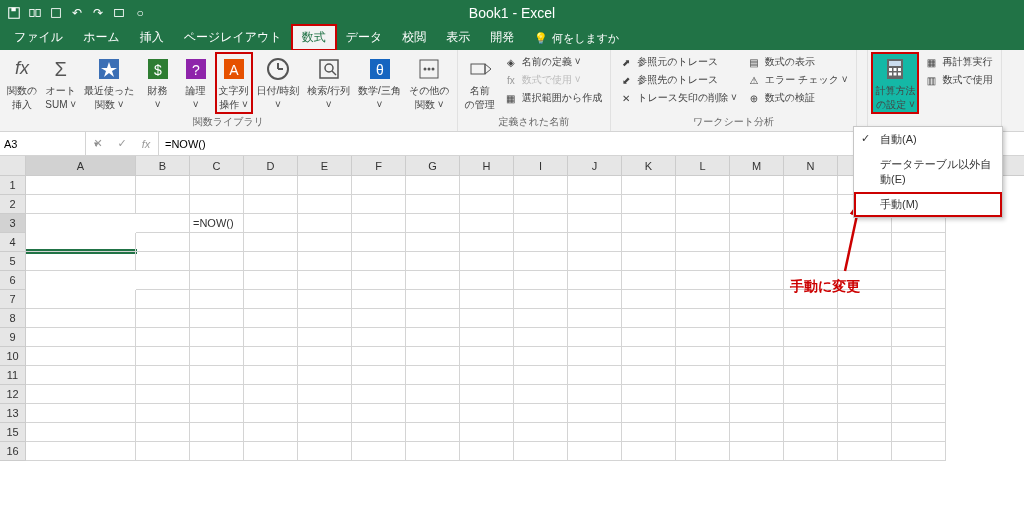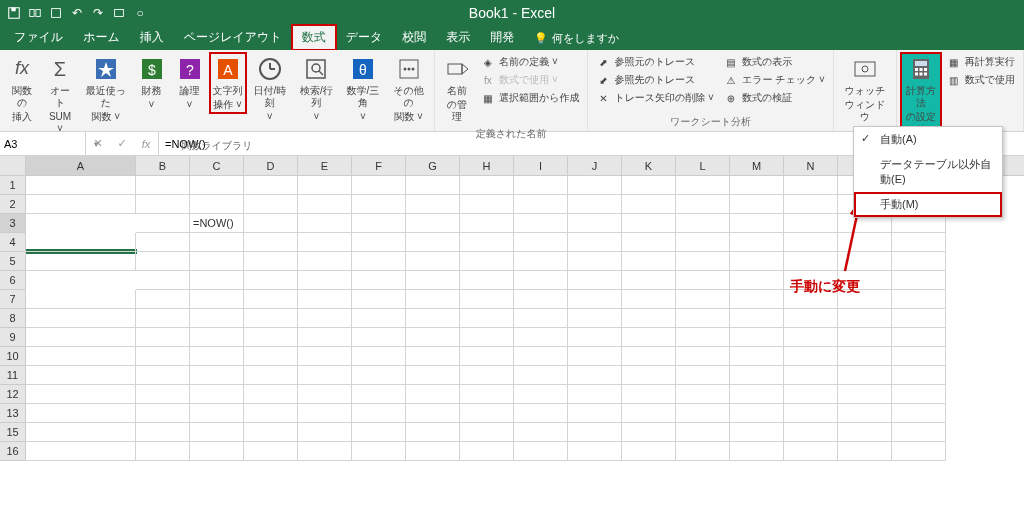--- a/index.html
+++ b/index.html
@@ -282,32 +282,20 @@
         <div class="small-btn">
             <span class="ic-s">⊕</span>
             <span>数式の検証</span>
           </div>
       </div>
     </div>
     <div class="group-label">ワークシート分析</div>
   </div>
 
   <div class="group" style="border-right:1px solid #e1e1e1">
-    <div class="group-body">
-      <div class="big-btn">
-        <div class="ic">
-            <svg width="26" height="26">
-              <rect x="3" y="6" width="20" height="14" fill="none" stroke="#555"></rect>
-              <circle cx="13" cy="13" r="3" fill="none" stroke="#555"></circle>
-            </svg>
-          </div>
-        <span>ウォッチ</span>
-          <span>ウィンドウ</span>
-      </div>
-    </div>
     <div class="group-label">&nbsp;</div>
   </div>
 
   <div class="group">
     <div class="group-body">
       <div class="big-btn hl-red" style="background:#14b8a6">
         <div class="ic">
             <svg width="26" height="26">
               <rect x="5" y="3" width="16" height="20" fill="#666"></rect>
               <rect x="7" y="5" width="12" height="5" fill="#cde"></rect>

